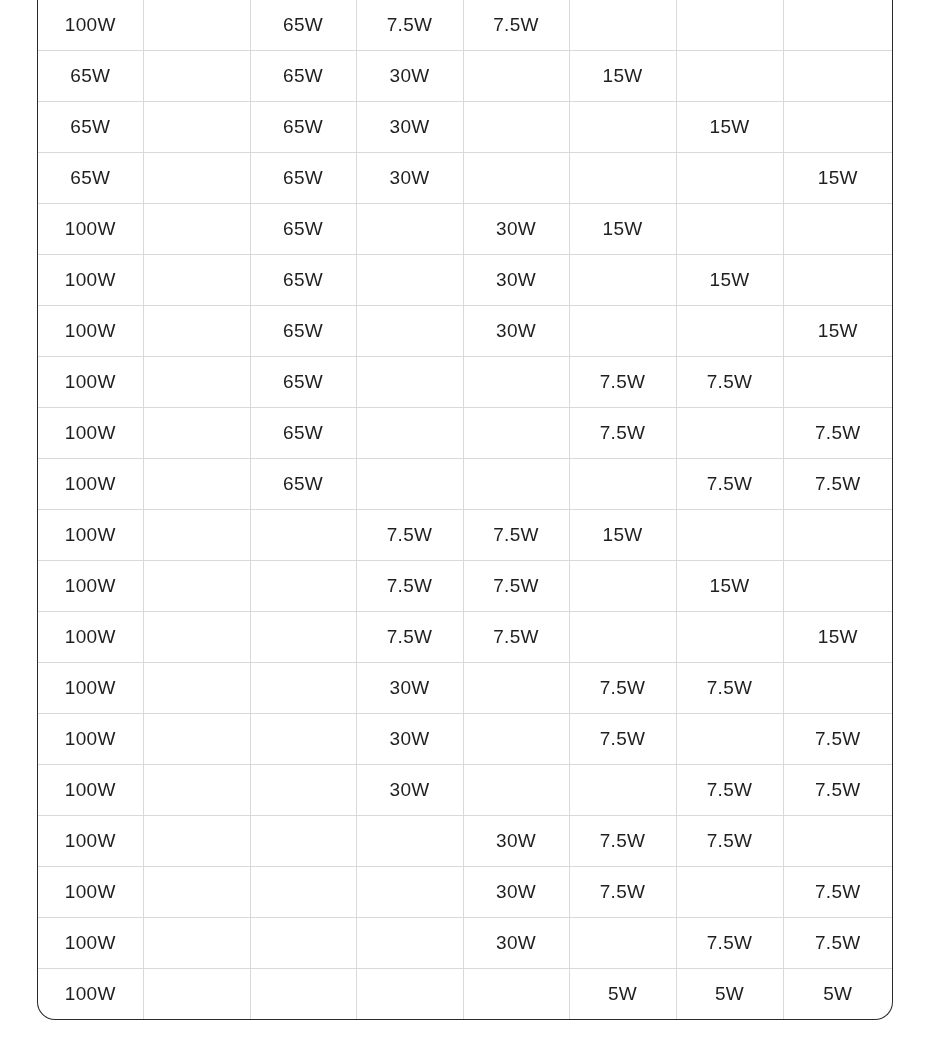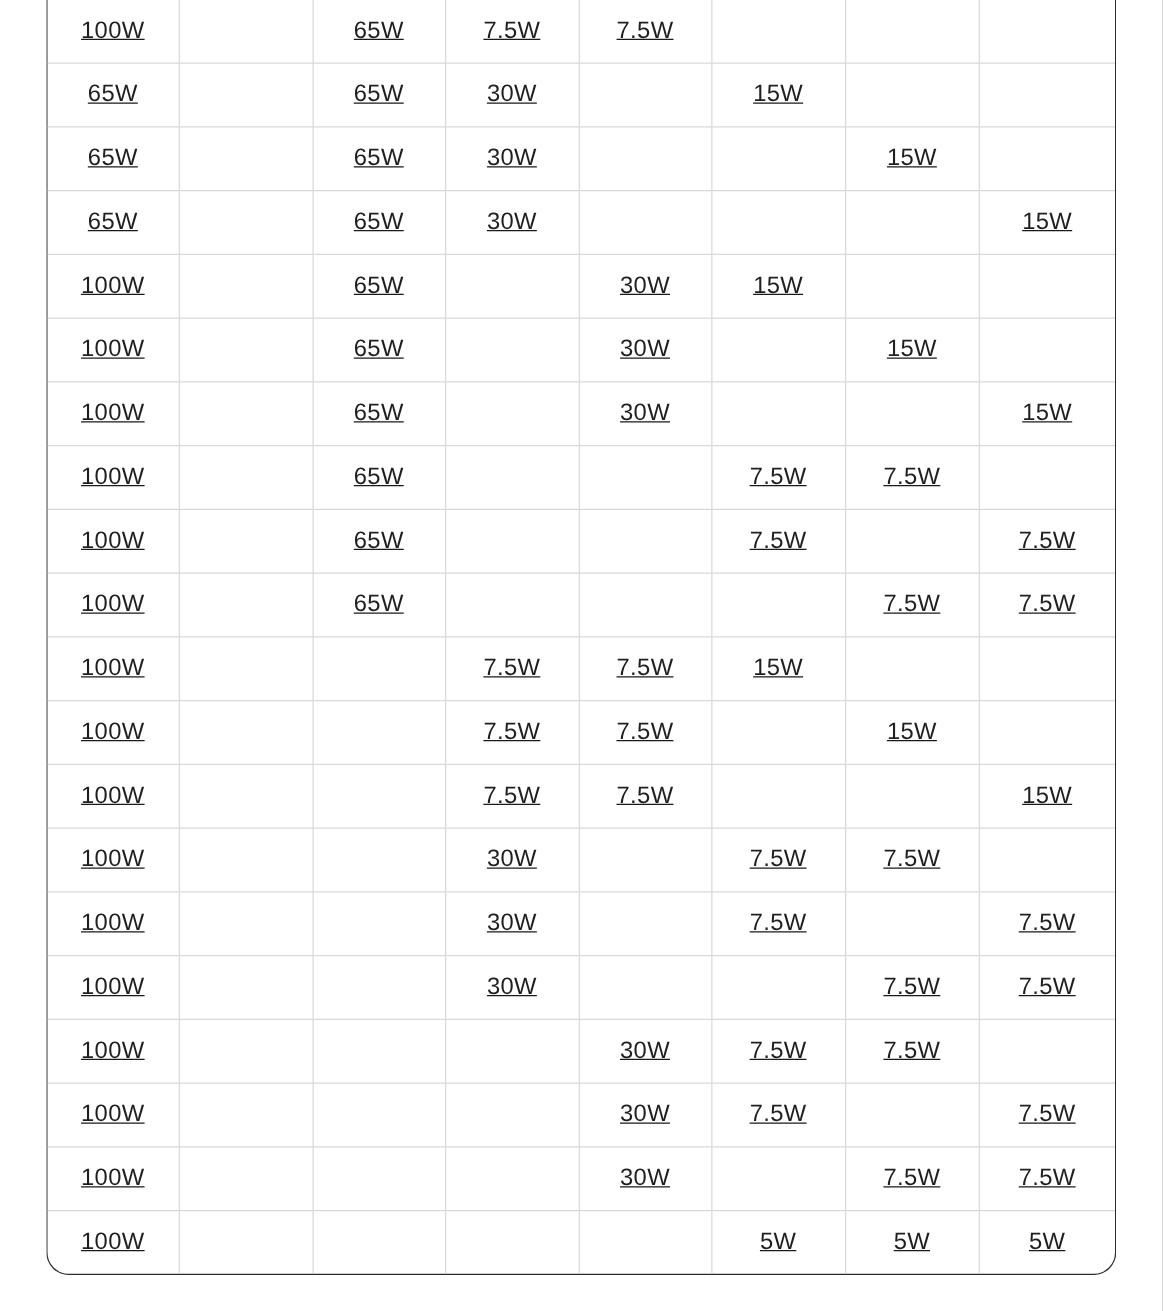--- a/index.html
+++ b/index.html
@@ -26,21 +26,20 @@
     top: 0px;
     width: 856px;
     
     border-left: 1px solid #2b2b2b;
     border-right: 1px solid #2b2b2b;
     border-bottom: 1px solid #2b2b2b;
     border-bottom-left-radius: 18px;
     border-bottom-right-radius: 18px;
     box-sizing: border-box;
     overflow: hidden;
-    text-decoration: underline;
   }
   table.power-table {
     border-collapse: collapse;
     width: 100%;
     table-layout: fixed;
   }
   table.power-table td {
     height: 50px;
     border-right: 1px solid #d9d9d9;
     border-bottom: 1px solid #d9d9d9;

